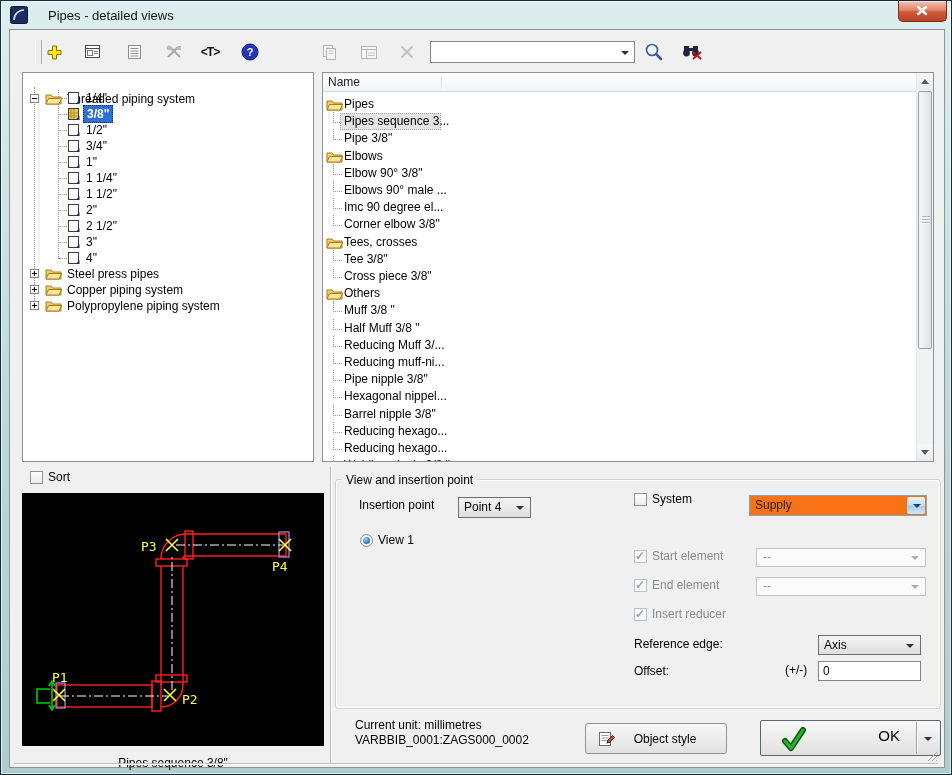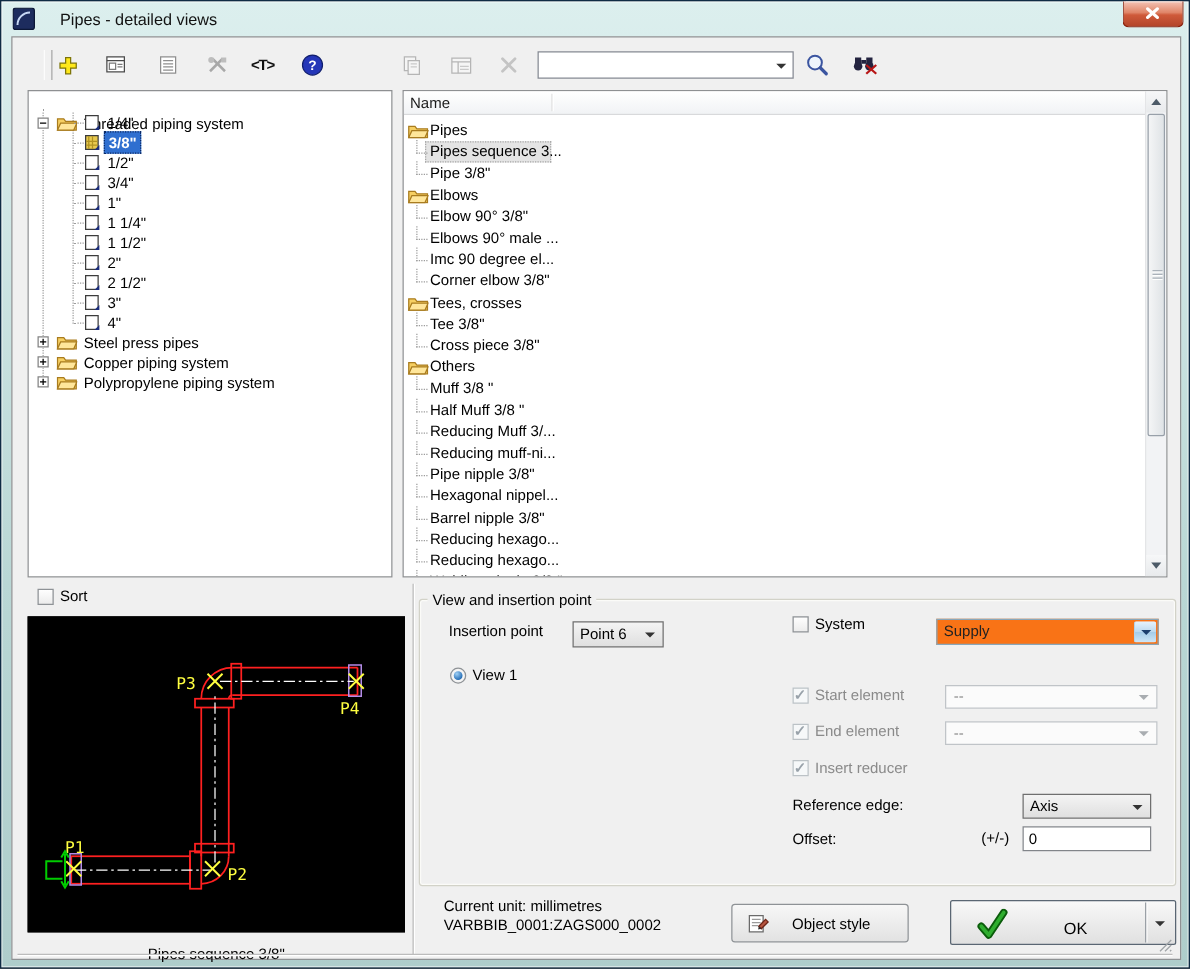--- a/index.html
+++ b/index.html
@@ -98,21 +98,21 @@
   #offset-input{left:808px;top:631px;width:103px;height:20px;border:1px solid #82858a;background:#fff;box-sizing:border-box;font-size:12px;padding:0 4px;outline:none;}
   
   #unit-block{left:345px;top:688px;line-height:15px;}
   .pushbtn{position:absolute;border:1px solid #8e9296;background:linear-gradient(#f7f7f7,#e2e2e2);
     border-radius:3px;box-sizing:border-box;cursor:pointer;}
   #objstyle-btn{left:575px;top:693px;width:142px;height:31px;}
   #objstyle-btn .txt{position:absolute;left:0;right:0;top:8px;text-align:center;padding-left:18px;}
   #objstyle-btn svg{position:absolute;left:12px;top:6px;}
   #ok-btn{left:750px;top:690px;width:181px;height:36px;border:1px solid #5a6673;border-radius:2px;
     background:linear-gradient(#f8f8f8,#e0e0e0);box-sizing:border-box;cursor:pointer;}
-  #ok-btn .txt{position:absolute;left:60px;right:40px;top:14px;text-align:center;font-size:13px;}
+  #ok-btn .txt{position:absolute;left:60px;right:40px;top:6px;text-align:right;font-size:15px;}
   #ok-btn .divider{position:absolute;right:23px;top:1px;bottom:1px;width:1px;background:#9aa0a6;box-shadow:1px 0 0 #fff;}
   #ok-btn .caret{position:absolute;right:8px;top:16px;}
   #ok-btn svg{position:absolute;left:20px;top:6px;}
   #resize-grip{left:917px;top:721px;}
 </style>
 </head>
 <body>
 
 <div id="window">
   <div id="titlebar">
@@ -532,21 +532,21 @@
     </div>
     <div class="abs" id="preview-caption">Pipes sequence 3/8"</div>
 
     <div class="abs vsep"></div>
 
     <div class="abs" id="groupbox"></div>
     <span class="lbl" id="group-title">View and insertion point</span>
 
     <span class="lbl" style="left:349px;top:468px;">Insertion point</span>
     <div class="combo-classic" style="left:448px;top:467px;width:73px;height:21px;">
-      <span class="val">Point 6</span>
+      <span class="val">Point 4</span>
       <span class="caret"></span>
     </div>
 
     <span class="radio" style="left:350px;top:504px;">
         <span class="dot"></span>
       </span>
     <span class="lbl" style="left:368px;top:503px;">View 1</span>
 
     <span class="cb" style="left:624px;top:463px;"></span>
     <span class="lbl" style="left:642px;top:462px;">System</span>

